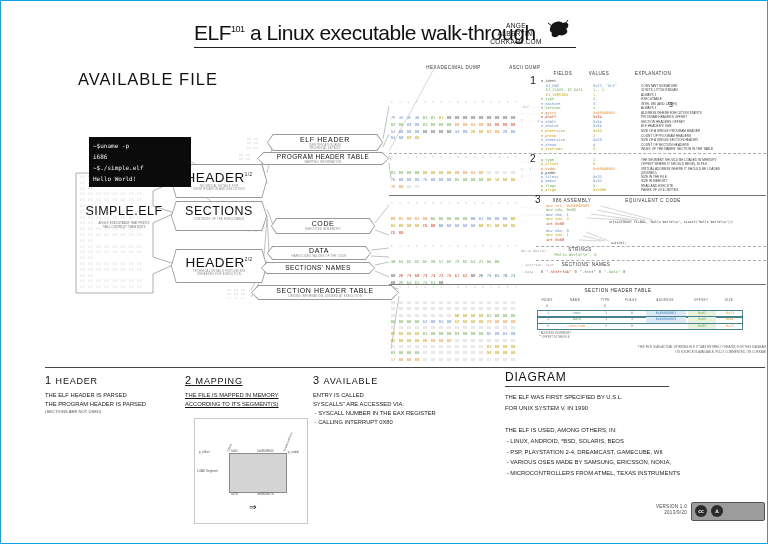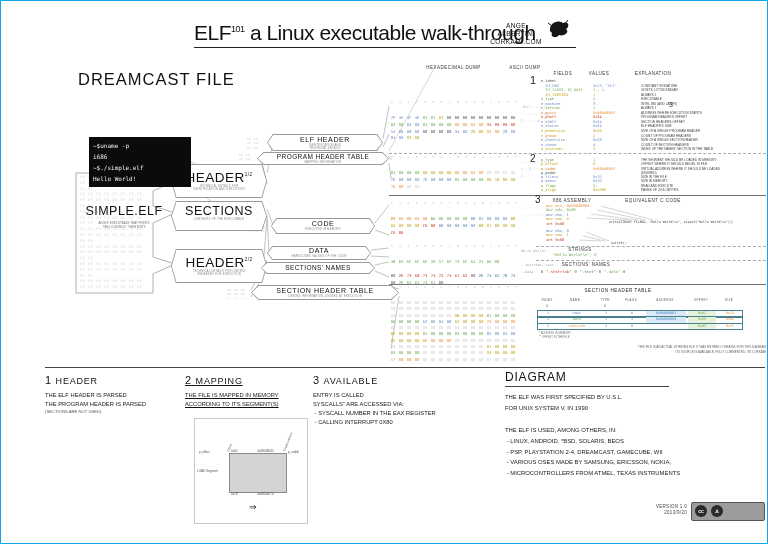--- a/index.html
+++ b/index.html
@@ -166,21 +166,21 @@
   <div class="abs credit z2" style="left:487px;top:21px;width:56px;">
     <div>ANGE ALBERTINI</div>
     <div>CORKAMI.COM</div>
   </div>
   <svg class="abs z2" style="left:545px;top:16px;" width="26" height="24">
     <path d="M4,14 C3,6 12,2 17,6 C23,4 24,10 20,12 C24,15 18,20 13,18 C10,22 4,20 6,16 Z" fill="#151515"></path>
     <line x1="2" y1="6" x2="6" y2="9" stroke="#151515" stroke-width="1"></line>
     <line x1="22" y1="3" x2="19" y2="7" stroke="#151515" stroke-width="1"></line>
   </svg>
 
-  <div class="abs h-dissected z2" style="left:77px;top:69px;">DREAMCAST FILE</div>
+  <div class="abs h-dissected z2" style="left:77px;top:69px;">AVAILABLE FILE</div>
 
   <div class="abs term mono z4" style="left:88px;top:136px;width:102px;height:50px;">
     <div>~$uname -p</div>
     <div>i686</div>
     <div>~$./simple.elf</div>
     <div>Hello World!</div>
   </div>
 
   <div class="abs texture z2" style="left:79px;top:174px;width:70px;height:116px;">
       <div>88 88 88 88 88 88 88 88 88 88 88 88 88 88 88 88 88 88</div>

